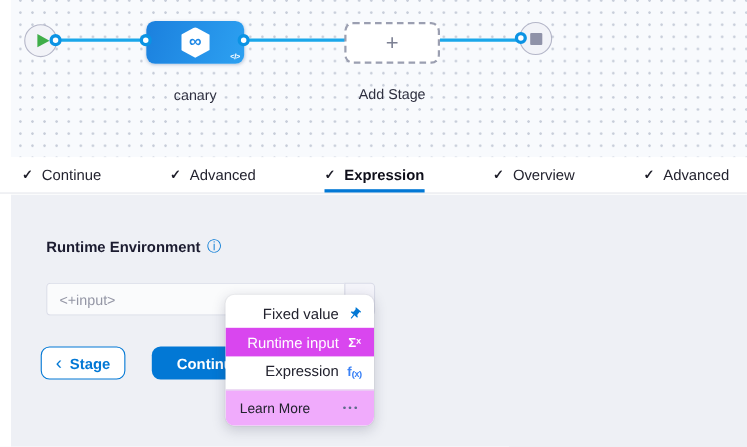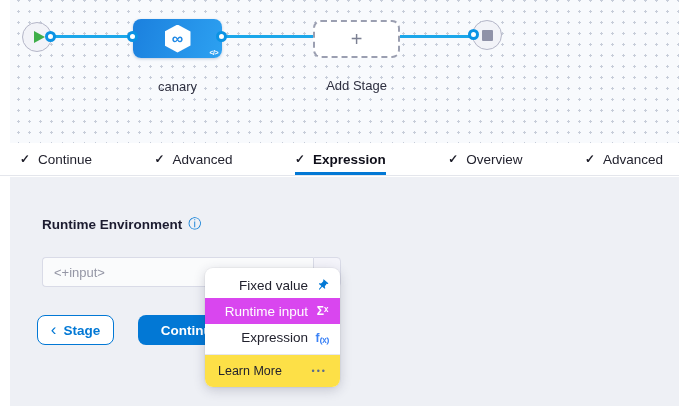--- a/index.html
+++ b/index.html
@@ -88,21 +88,21 @@
   .menu-body { padding:4px 0; }
   .menu-item { height:26px; display:flex; align-items:center;
     justify-content:flex-end; gap:7px; padding:0 10px; cursor:pointer;
     font-size:13.5px; color:#22222e; }
   .menu-item.selected { background:#d946ef; color:#ffffff; }
   .menu-item .mi-ic { width:15px; display:flex; align-items:center;
     justify-content:center; font-size:12px; font-weight:700; }
   .ic-sigma { color:#ffffff; }
   .ic-fx { color:#3b82f6; font-size:12.5px; }
   .pin-svg { transform:rotate(40deg); }
-  .menu-footer { height:33px; background:#fde047; border-top:1px solid #e6e7ee;
+  .menu-footer { height:33px; background:#f0abfc; border-top:1px solid #e6e7ee;
     display:flex; align-items:center; justify-content:space-between;
     padding:0 13px; cursor:pointer; }
   .menu-footer .lm { font-size:12.5px; color:#22222e; }
   .menu-footer .dots { font-size:9px; color:#5c6b8a; letter-spacing:2px;
     cursor:pointer; }
 </style>
 </head>
 <body>
 
 <div class="canvas">

